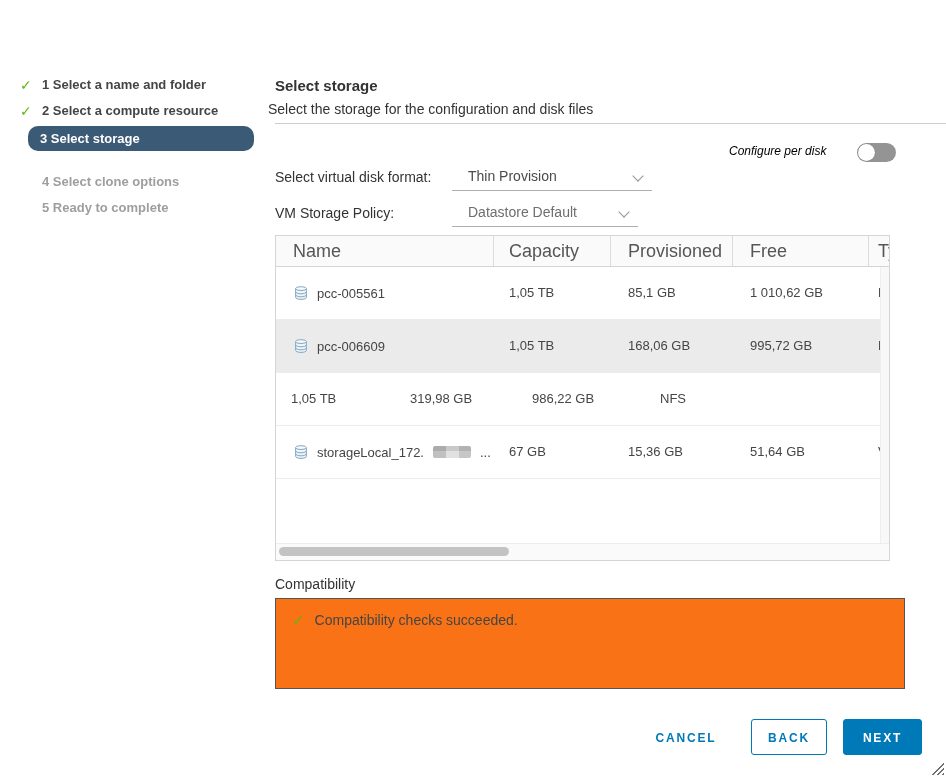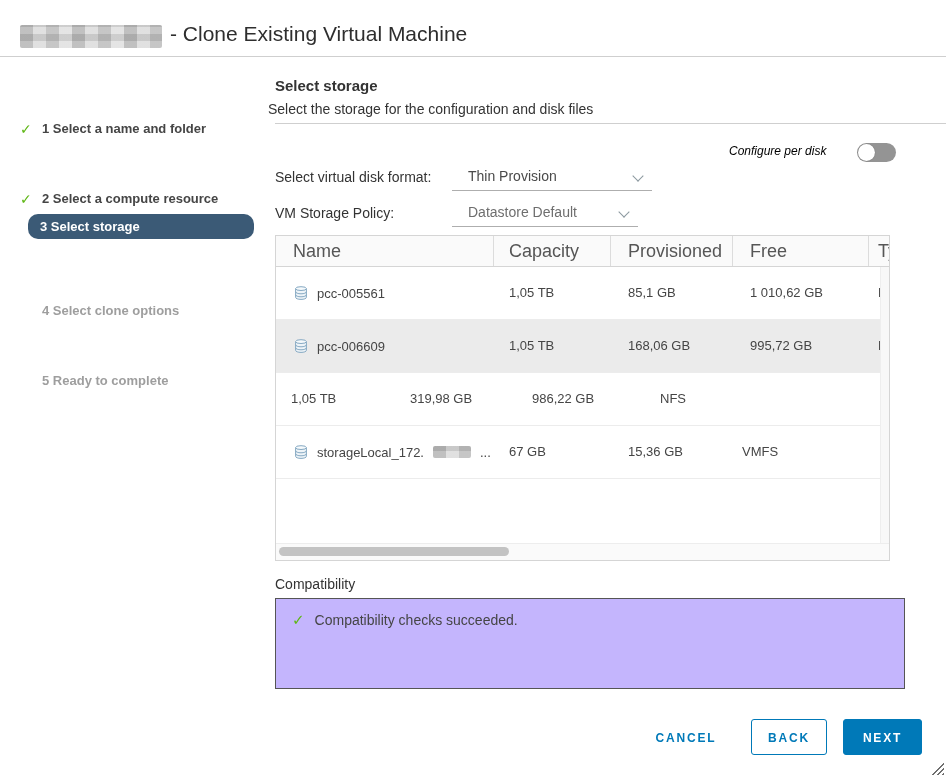--- a/index.html
+++ b/index.html
@@ -11,21 +11,21 @@
   .px-blur{background-color:#d6d6d6;
     background-image:
       repeating-linear-gradient(90deg, rgba(90,90,90,.28) 0 13px, rgba(190,190,190,.18) 13px 26px, rgba(120,120,120,.30) 26px 39px, rgba(215,215,215,.22) 39px 52px),
       repeating-linear-gradient(0deg, rgba(255,255,255,.45) 0 7px, rgba(0,0,0,.05) 7px 14px);
     border-radius:2px;}
   .title-blur{position:absolute;left:20px;top:25px;width:142px;height:23px;}
   .title-text{position:absolute;left:170px;top:22px;font-size:21px;color:#2e2e2e;white-space:nowrap;}
 
   
   .steps{position:absolute;left:0;top:72px;width:266px;}
-  .step{position:relative;height:26px;line-height:26px;font-size:13px;font-weight:700;color:#454545;margin-top:44px;}
+  .step{position:relative;height:26px;line-height:26px;font-size:13px;font-weight:700;color:#454545;}
   .step .check{position:absolute;left:20px;top:0;width:16px;color:var(--green,#5eb715);font-size:14px;font-weight:700;}
   .step .check::before{content:"\2713";}
   .step .slabel{position:absolute;left:42px;top:0;white-space:nowrap;}
   .step.pending{color:#9e9e9e;}
   .step.active{height:40px;line-height:25px;margin:2px 0 3px 0;}
   .step.active .pill{position:absolute;left:28px;top:0;width:226px;height:25px;background:var(--stepblue,#3b5a76);border-radius:10px;}
   .step.active .slabel{color:#fff;left:40px;z-index:1;}
 
   
   .heading{position:absolute;left:275px;top:77px;font-size:15px;font-weight:700;color:#333;}
@@ -60,45 +60,41 @@
   .c3{width:136px;}
   .c4{width:120px;padding-left:9px;}
   .ds-icon{flex:0 0 16px;width:16px;height:16px;display:inline-block;}
   .name-blur{display:inline-block;width:38px;height:12px;vertical-align:middle;margin:0 1px;}
   .vscroll{position:absolute;right:0;top:31px;bottom:16px;width:8px;background:#f8f8f8;border-left:1px solid rgba(0,0,0,.04);}
   .hscroll{position:absolute;left:0;right:0;bottom:0;height:16px;background:#fafafa;border-top:1px solid #ededed;}
   .hthumb{position:absolute;left:3px;top:3px;width:230px;height:9px;border-radius:5px;background:#c3c3c3;cursor:grab;}
 
   
   .compat-label{position:absolute;left:275px;top:576px;font-size:14px;color:#333;}
-  .compat-box{position:absolute;left:275px;top:598px;width:628px;height:89px;border:1px solid #555;background:#c4b5fd;}
+  .compat-box{position:absolute;left:275px;top:598px;width:628px;height:89px;border:1px solid #555;background:#f97316;}
   .compat-line{position:absolute;left:16px;top:12px;display:flex;align-items:center;gap:10px;font-size:14px;color:#454545;}
   .compat-check{color:var(--green,#5eb715);font-size:15px;font-weight:700;}
   .compat-check::before{content:"\2713";}
 
   
   .btn{position:absolute;box-sizing:border-box;height:36px;border-radius:3px;font-size:12px;font-weight:700;letter-spacing:1.8px;text-align:center;cursor:pointer;font-family:inherit;}
   .btn-cancel{left:648px;top:719px;width:76px;background:transparent;border:none;color:var(--accent,#0079b8);line-height:36px;}
   .btn-back{left:751px;top:719px;width:76px;background:#fff;border:1px solid var(--accent,#0079b8);color:var(--accent,#0079b8);line-height:34px;}
   .btn-next{left:843px;top:719px;width:79px;background:var(--accent,#0079b8);border:1px solid var(--accent,#0079b8);color:#fff;line-height:34px;}
 
   
   .grip{position:absolute;left:931px;top:762px;width:13px;height:13px;
     background:repeating-linear-gradient(135deg, transparent 0 2px, #6f6f6f 2px 3.6px);
     clip-path:polygon(100% 0, 100% 100%, 0 100%);cursor:nwse-resize;}
 </style>
 </head>
 <body>
 
 <div class="frame">
 
-  <div class="titlebar">
-    <div class="px-blur title-blur"></div>
-    <div class="title-text">- Clone Existing Virtual Machine</div>
-  </div>
 
   <div class="steps">
     <div class="step done">
       <span class="check"></span>
       <span class="slabel"><span>1</span> <span>Select a name and folder</span></span>
     </div>
     <div class="step done">
       <span class="check"></span>
       <span class="slabel"><span>2</span> <span>Select a compute resource</span></span>
     </div>
@@ -184,20 +180,21 @@
     <path d="M2.6 3.6 v8.8 c0 1.1 2.4 2 5.4 2 s5.4 -0.9 5.4 -2 v-8.8" fill="#eef4f8" stroke="#86a9c3" stroke-width="1"></path>
     <ellipse cx="8" cy="3.6" rx="5.4" ry="1.9" fill="#f6fafc" stroke="#86a9c3" stroke-width="1"></ellipse>
     <path d="M2.6 6.8 c0 1.1 2.4 2 5.4 2 s5.4 -0.9 5.4 -2 M2.6 9.8 c0 1.1 2.4 2 5.4 2 s5.4 -0.9 5.4 -2" fill="none" stroke="#86a9c3" stroke-width="1"></path>
   </svg>
 <span class="nm">storageLocal_172.</span>
             <span class="px-blur name-blur"></span>
             <span class="nm"> ...</span>
           </div>
           <div class="tcell c1">67 GB</div>
           <div class="tcell c2">15,36 GB</div>
+          <div class="tcell c3">51,64 GB</div>
           <div class="tcell c4">VMFS</div>
         </div>
       </div>
     <div class="vscroll"></div>
     <div class="hscroll">
       <div class="hthumb"></div>
     </div>
   </div>
 
   <div class="compat-label">Compatibility</div>

